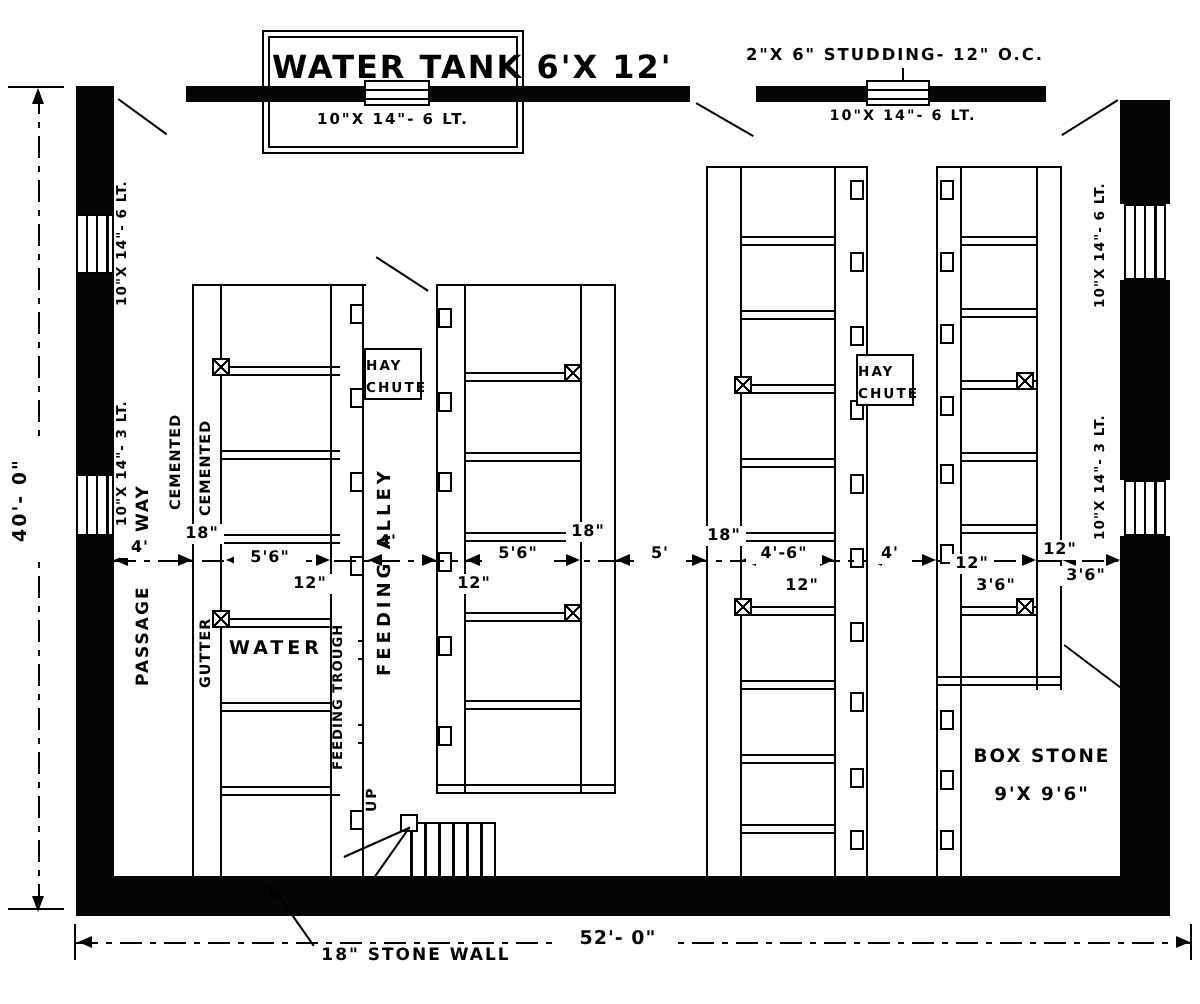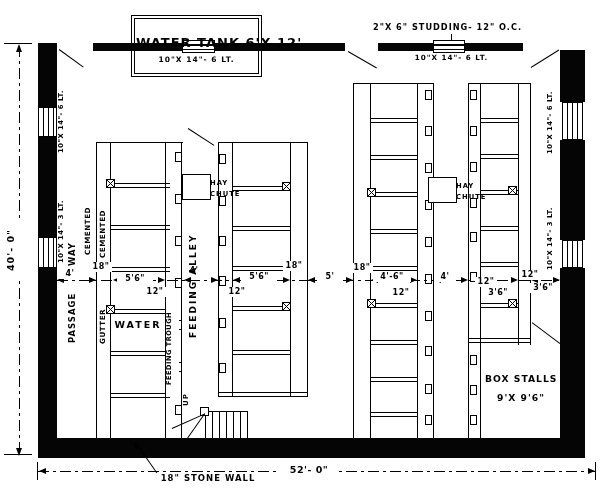--- a/index.html
+++ b/index.html
@@ -18,21 +18,21 @@
   .ddh{height:1.4px;background:repeating-linear-gradient(to right,#000 0 11px,transparent 11px 15px,#000 15px 18px,transparent 18px 22px);z-index:5;}
   .ddv{width:1.4px;background:repeating-linear-gradient(to bottom,#000 0 11px,transparent 11px 15px,#000 15px 18px,transparent 18px 22px);z-index:1;}
   .diag{height:1.3px;background:#000;transform-origin:left center;z-index:4;}
   .t{font-weight:bold;text-align:center;line-height:1.15;letter-spacing:1px;white-space:nowrap;z-index:6;}
   .vtext{writing-mode:vertical-rl;transform:rotate(180deg);font-weight:bold;letter-spacing:1px;text-align:center;line-height:1;white-space:nowrap;z-index:6;}
   .dlab{background:#fff;font-weight:bold;font-size:8px;letter-spacing:.5px;text-align:center;line-height:1.2;white-space:nowrap;z-index:6;padding:0 1px;}
   .al{width:0;height:0;border-top:3px solid transparent;border-bottom:3px solid transparent;border-right:7px solid #000;z-index:5;}
   .ar{width:0;height:0;border-top:3px solid transparent;border-bottom:3px solid transparent;border-left:7px solid #000;z-index:5;}
   .au{width:0;height:0;border-left:3px solid transparent;border-right:3px solid transparent;border-bottom:8px solid #000;z-index:5;}
   .ad{width:0;height:0;border-left:3px solid transparent;border-right:3px solid transparent;border-top:8px solid #000;z-index:5;}
-  .hay{border:1.2px solid #000;background:#fff;z-index:6;text-align:right;font-weight:bold;font-size:6.8px;letter-spacing:1px;line-height:1.6;padding-top:3px;}
+  .hay{border:1.2px solid #000;background:#fff;z-index:6;text-align:left;font-weight:bold;font-size:6.8px;letter-spacing:1px;line-height:1.6;padding-top:3px;}
   .stairs{border-top:1.4px solid #000;background:repeating-linear-gradient(to right,#000 0 1.3px,transparent 1.3px 7px);z-index:1;}
   .newel{width:9px;height:9px;border:1.2px solid #000;background:#fff;z-index:4;}
 </style>
 </head>
 <body>
 
 <div id="plan" data-name="floor-plan">
 
   <div data-name="water-tank" style="left:131px;top:15px;width:131px;height:62px;border:1.5px solid #000;background:#fff;z-index:1">
     <div data-name="water-tank-inner-border" style="left:2px;top:2px;right:2px;bottom:2px;border:1px solid #000"></div>
@@ -218,35 +218,35 @@
   <div class="ddh" data-name="dimension-line-bottom" style="left:38px;top:471px;width:558px"></div>
   <div class="al" data-name="dim-arrow" style="left:39px;top:468px"></div>
   <div class="ar" data-name="dim-arrow" style="left:588px;top:468px"></div>
   <div class="vl" data-name="dim-tick" style="left:37px;top:462px;height:18px"></div>
   <div class="vl" data-name="dim-tick" style="left:595px;top:462px;height:18px"></div>
   <div class="dlab" data-name="overall-width-label" style="left:280px;top:464px;width:58px;font-size:9.5px">52'- 0"</div>
   <div class="t" data-name="stone-wall-note" style="left:152px;top:474px;width:112px;font-size:8.5px">18" STONE WALL</div>
   <div class="diag" data-name="stone-wall-leader" style="left:139px;top:447px;width:31px;transform:rotate(55deg)"></div>
   <div class="au" data-name="stone-wall-leader-arrow" style="left:133px;top:441px;transform:rotate(-35deg)"></div>
 
-  <div class="t" data-name="water-tank-label" style="left:136px;top:36px;width:121px;font-size:13px;z-index:4">WATER TANK 6'X 12'</div>
+  <div class="t" data-name="water-tank-label" style="left:136px;top:25px;width:121px;font-size:16px;z-index:4">WATER TANK 6'X 12'</div>
   <div class="t" data-name="water-tank-window-label" style="left:140px;top:56px;width:113px;font-size:7.5px;z-index:4">10"X 14"- 6 LT.</div>
   <div class="t" data-name="studding-note" style="left:365px;top:23px;width:165px;font-size:8.2px">2"X 6" STUDDING- 12" O.C.</div>
   <div class="vl" data-name="studding-note-tick" style="left:451px;top:34px;height:7px;width:1.2px"></div>
   <div class="t" data-name="top-right-window-label" style="left:404px;top:54px;width:95px;font-size:7.2px">10"X 14"- 6 LT.</div>
 
   <div class="vtext" data-name="window-label-left-top" style="left:58px;top:82px;width:13px;height:80px;font-size:6.8px;letter-spacing:.5px">10"X 14"- 6 LT.</div>
   <div class="vtext" data-name="window-label-left-bottom" style="left:58px;top:196px;width:13px;height:72px;font-size:6.8px;letter-spacing:.5px">10"X 14"- 3 LT.</div>
   <div class="vtext" data-name="window-label-right-top" style="left:547px;top:84px;width:13px;height:78px;font-size:6.8px;letter-spacing:.5px">10"X 14"- 6 LT.</div>
   <div class="vtext" data-name="window-label-right-bottom" style="left:547px;top:201px;width:13px;height:76px;font-size:6.8px;letter-spacing:.5px">10"X 14"- 3 LT.</div>
 
   <div class="vtext" data-name="way-label" style="left:68px;top:238px;width:14px;height:32px;font-size:8.5px">WAY</div>
   <div class="vtext" data-name="passage-label" style="left:68px;top:286px;width:14px;height:64px;font-size:8.5px">PASSAGE</div>
   <div class="vtext" data-name="cemented-left-label" style="left:84px;top:201px;width:12px;height:60px;font-size:7.2px;letter-spacing:.5px">CEMENTED</div>
   <div class="vtext" data-name="cemented-right-label" style="left:99px;top:204px;width:12px;height:60px;font-size:7.2px;letter-spacing:.5px">CEMENTED</div>
   <div class="vtext" data-name="gutter-label" style="left:99px;top:303px;width:12px;height:46px;font-size:7.2px;letter-spacing:.5px">GUTTER</div>
   <div class="t" data-name="stalls-label" style="left:112px;top:320px;width:52px;font-size:9.5px;letter-spacing:2px">WATER</div>
   <div class="vtext" data-name="feeding-alley-label" style="left:189px;top:226px;width:17px;height:120px;font-size:9px;letter-spacing:2px">FEEDING ALLEY</div>
   <div class="vtext" data-name="feeding-trough-label" style="left:166px;top:302px;width:13px;height:92px;font-size:6.6px;letter-spacing:.5px;background:#fff">FEEDING TROUGH</div>
-  <div class="t" data-name="box-stall-label" style="left:485px;top:374px;width:72px;font-size:9.2px">BOX STALLS</div>
+  <div class="t" data-name="box-stall-label" style="left:485px;top:374px;width:72px;font-size:9.2px">BOX STONE</div>
   <div class="t" data-name="box-stall-size-label" style="left:490px;top:393px;width:62px;font-size:9.2px">9'X 9'6"</div>
 
 </div>
 
 </body></html>

